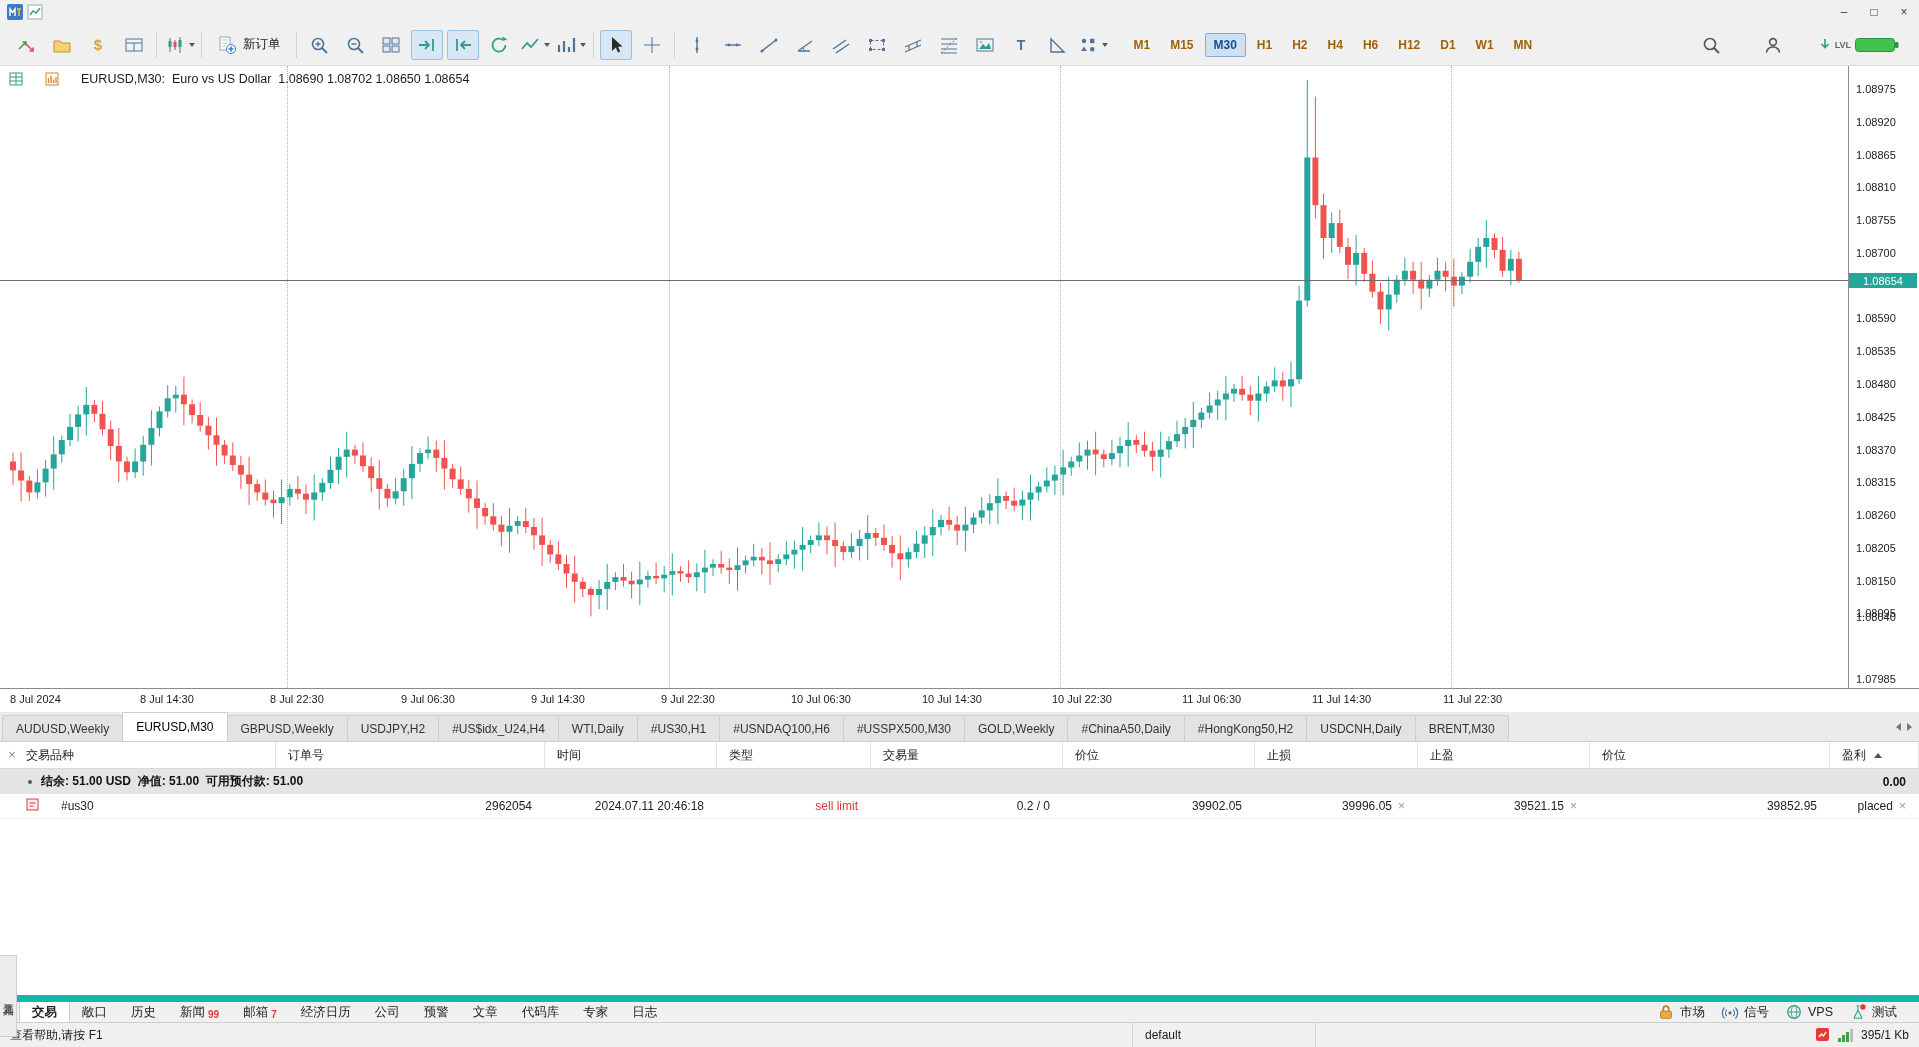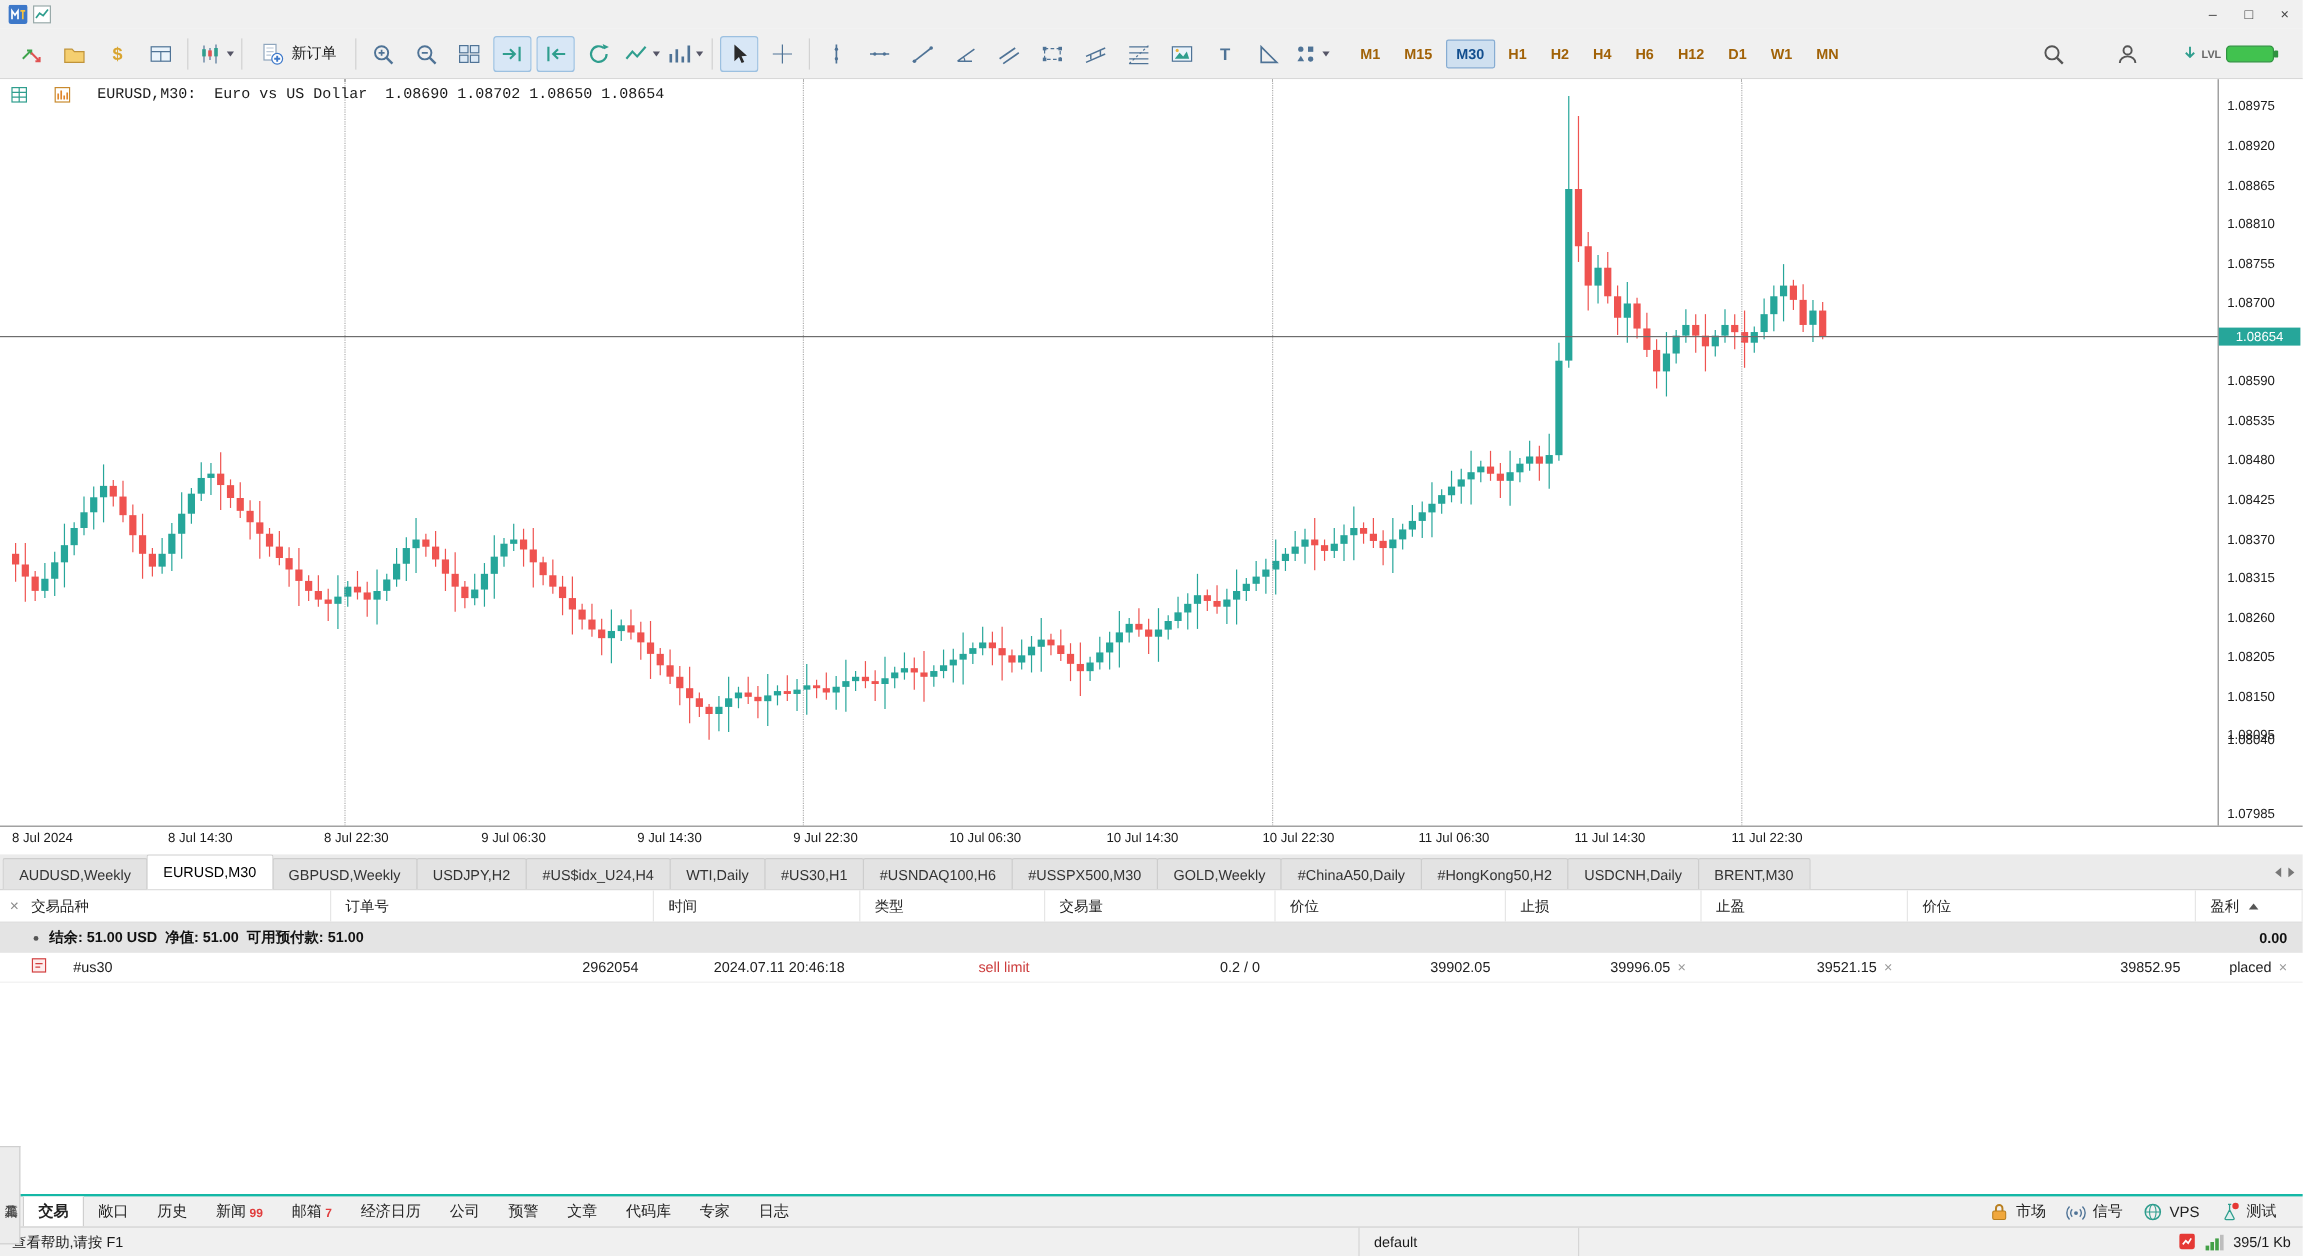--- a/index.html
+++ b/index.html
@@ -25,21 +25,21 @@
   .tf-group { display:flex; gap:2px; margin-left:16px; }
   .tf-btn { padding:4px 8px; font-size:12px; font-weight:bold; color:#a16207; border:1px solid transparent; border-radius:2px; }
   .tf-btn.active { background:#cfe0f0; border-color:#86acd2; color:#134e8e; }
   .tb-right { margin-left:auto; display:flex; align-items:center; gap:30px; margin-right:10px; }
   .lvl-wrap { display:flex; align-items:center; gap:4px; }
   .lvl-text { font-size:9px; color:#666; font-weight:bold; }
 
   
   .chart { position:absolute; top:66px; left:0; width:1919px; height:646px; background:#fff; }
   .candles-svg { position:absolute; top:0; left:0; }
-  .chart-info { position:absolute; top:6px; left:9px; display:flex; align-items:center; gap:22px; font-size:12.5px; color:#1b1b1b; white-space:pre; z-index:4;font-family:Liberation Mono, monospace; }
+  .chart-info { position:absolute; top:6px; left:9px; display:flex; align-items:center; gap:22px; font-size:12.5px; color:#1b1b1b; white-space:pre; z-index:4; }
   .y-label { position:absolute; left:1856px; font-size:11px; color:#1b1b1b; white-space:nowrap; }
   .x-label { position:absolute; top:627px; font-size:11px; color:#1b1b1b; white-space:nowrap; }
   .day-sep { position:absolute; top:0; height:622px; width:0; border-left:1px dotted #b0b0b0; }
   .axis-v { position:absolute; left:1848px; top:0; width:1px; height:622px; background:#8a8a8a; }
   .axis-h { position:absolute; top:622px; left:0; width:1919px; height:1px; background:#8a8a8a; }
   .price-line { position:absolute; left:0; width:1848px; height:0; border-top:1px solid #6d6d6d; z-index:2; }
   .price-tag { position:absolute; left:1849px; width:68px; height:15px; color:#fff; font-size:11px; display:flex; align-items:center; justify-content:center; z-index:3; }
 
   
   .symbol-tabs { position:absolute; top:712px; left:0; right:0; height:30px; background:#ebebeb; border-bottom:1px solid #cfcfcf; display:flex; align-items:flex-end; padding-left:2px; }
@@ -62,21 +62,21 @@
   .dot { width:4px; height:4px; border-radius:50%; background:#555; }
   .balance-profit { margin-left:auto; width:89px; text-align:right; padding-right:13px; }
   .t-row.order { border-bottom:1px solid #f1f1f1; }
   .td { display:flex; align-items:center; padding-left:12px; height:100%; }
   .td.first { padding-left:26px; gap:22px; }
   .td.num { justify-content:flex-end; padding-left:0; padding-right:13px; gap:6px; }
   .td.sell span:first-child { color:#cc3b3b; }
   .x-btn { color:#9a9a9a; font-size:12px; line-height:12px; }
 
   
-  .toolbox-bar { position:absolute; top:995px; left:0; right:0; height:27px; background:#f0f0f0; border-top:2px solid #14b8a6; display:flex; align-items:stretch; padding-left:19px; }
+  .toolbox-bar { position:absolute; top:995px; left:0; right:0; height:27px; background:#f0f0f0; border-top:7px solid #14b8a6; display:flex; align-items:stretch; padding-left:19px; }
   .tbx-tabs { display:flex; align-items:stretch; }
   .tbx-tab { padding:0 12px; display:flex; align-items:center; font-size:12.5px; color:#222; }
   .tbx-tab.active { background:#fff; border-left:1px solid #cfcfcf; border-right:1px solid #cfcfcf; font-weight:bold; }
   .badge { font-size:10px; color:#e03c3c; margin-left:3px; position:relative; top:2px; font-weight:bold; }
   .tbx-right { margin-left:auto; display:flex; align-items:center; gap:16px; padding-right:22px; }
   .tbx-right-item { display:flex; align-items:center; gap:5px; font-size:12.5px; color:#222; position:relative; }
 
   .side-tab { position:absolute; left:0; top:955px; width:17px; height:82px; background:#ececec; border:1px solid #cfcfcf; border-left:none; writing-mode:vertical-rl; display:flex; align-items:center; justify-content:center; font-size:11px; color:#444; z-index:5; }
 
   

